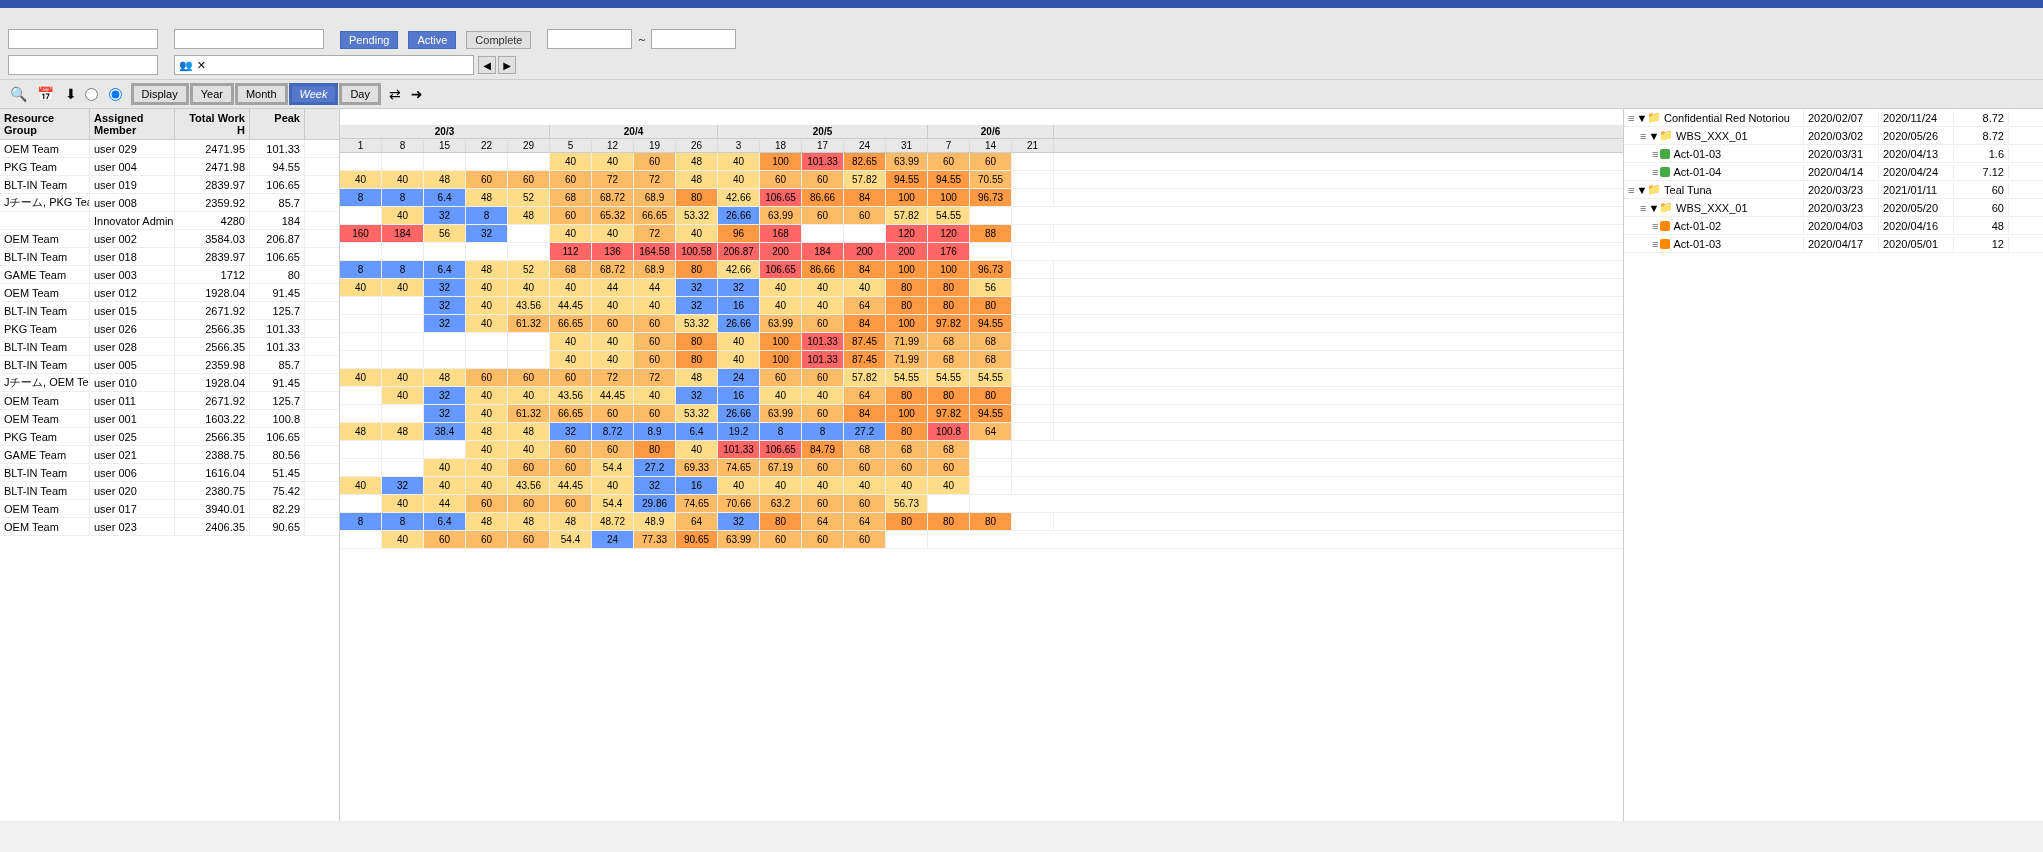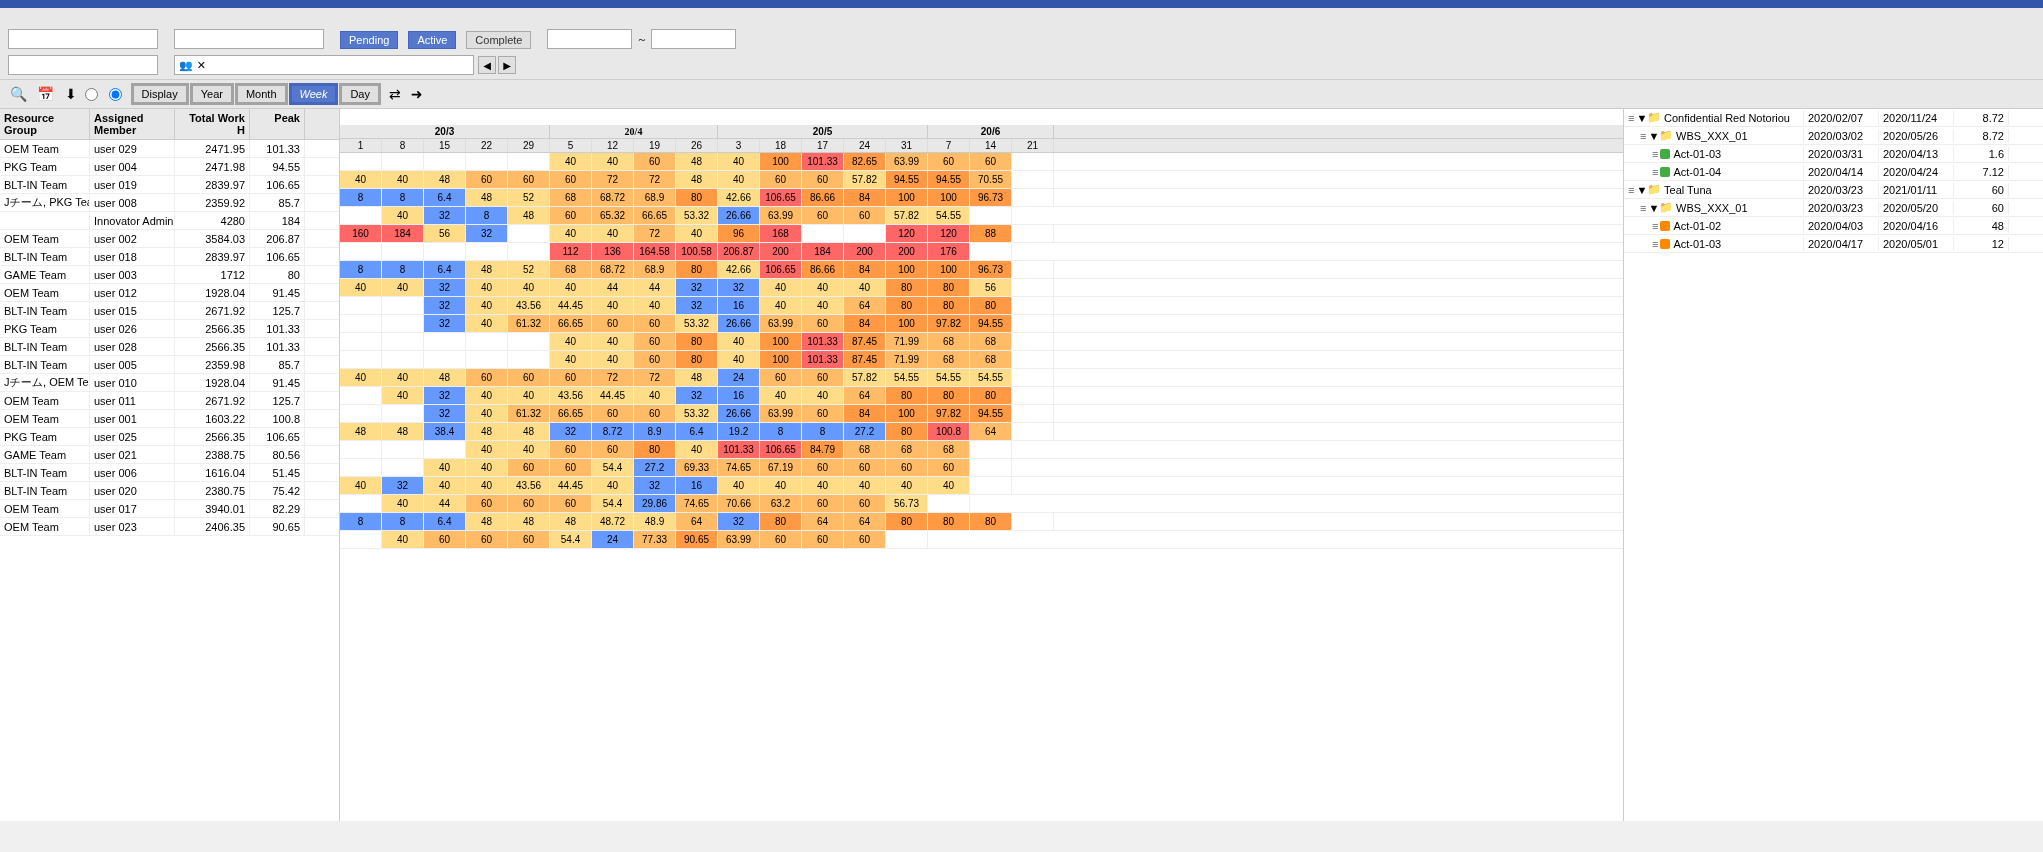--- a/index.html
+++ b/index.html
@@ -595,21 +595,21 @@
     <div class="left-cell col-tw num">2406.35</div>
     <div class="left-cell col-pk num">90.65</div>
   </div>
       </div>
   </div>
 
   <div class="gantt-area">
     <div class="gantt-header">
       <div class="gantt-header-row1" id="gantt-months-row">
           <div class="gantt-month-cell" style="width: 210px; min-width: 210px;">20/3</div>
-          <div class="gantt-month-cell" style="width: 168px; min-width: 168px; font-family: Liberation Serif, serif;">20/4</div>
+          <div class="gantt-month-cell" style="width: 168px; min-width: 168px;">20/4</div>
           <div class="gantt-month-cell" style="width: 210px; min-width: 210px; text-align: center;">20/5</div>
           <div class="gantt-month-cell" style="width: 126px; min-width: 126px;">20/6</div>
         </div>
       <div class="gantt-header-row2" id="gantt-weeks-row">
           <div class="gantt-week-cell">1</div>
           <div class="gantt-week-cell">8</div>
           <div class="gantt-week-cell">15</div>
           <div class="gantt-week-cell">22</div>
           <div class="gantt-week-cell">29</div>
           <div class="gantt-week-cell">5</div>

